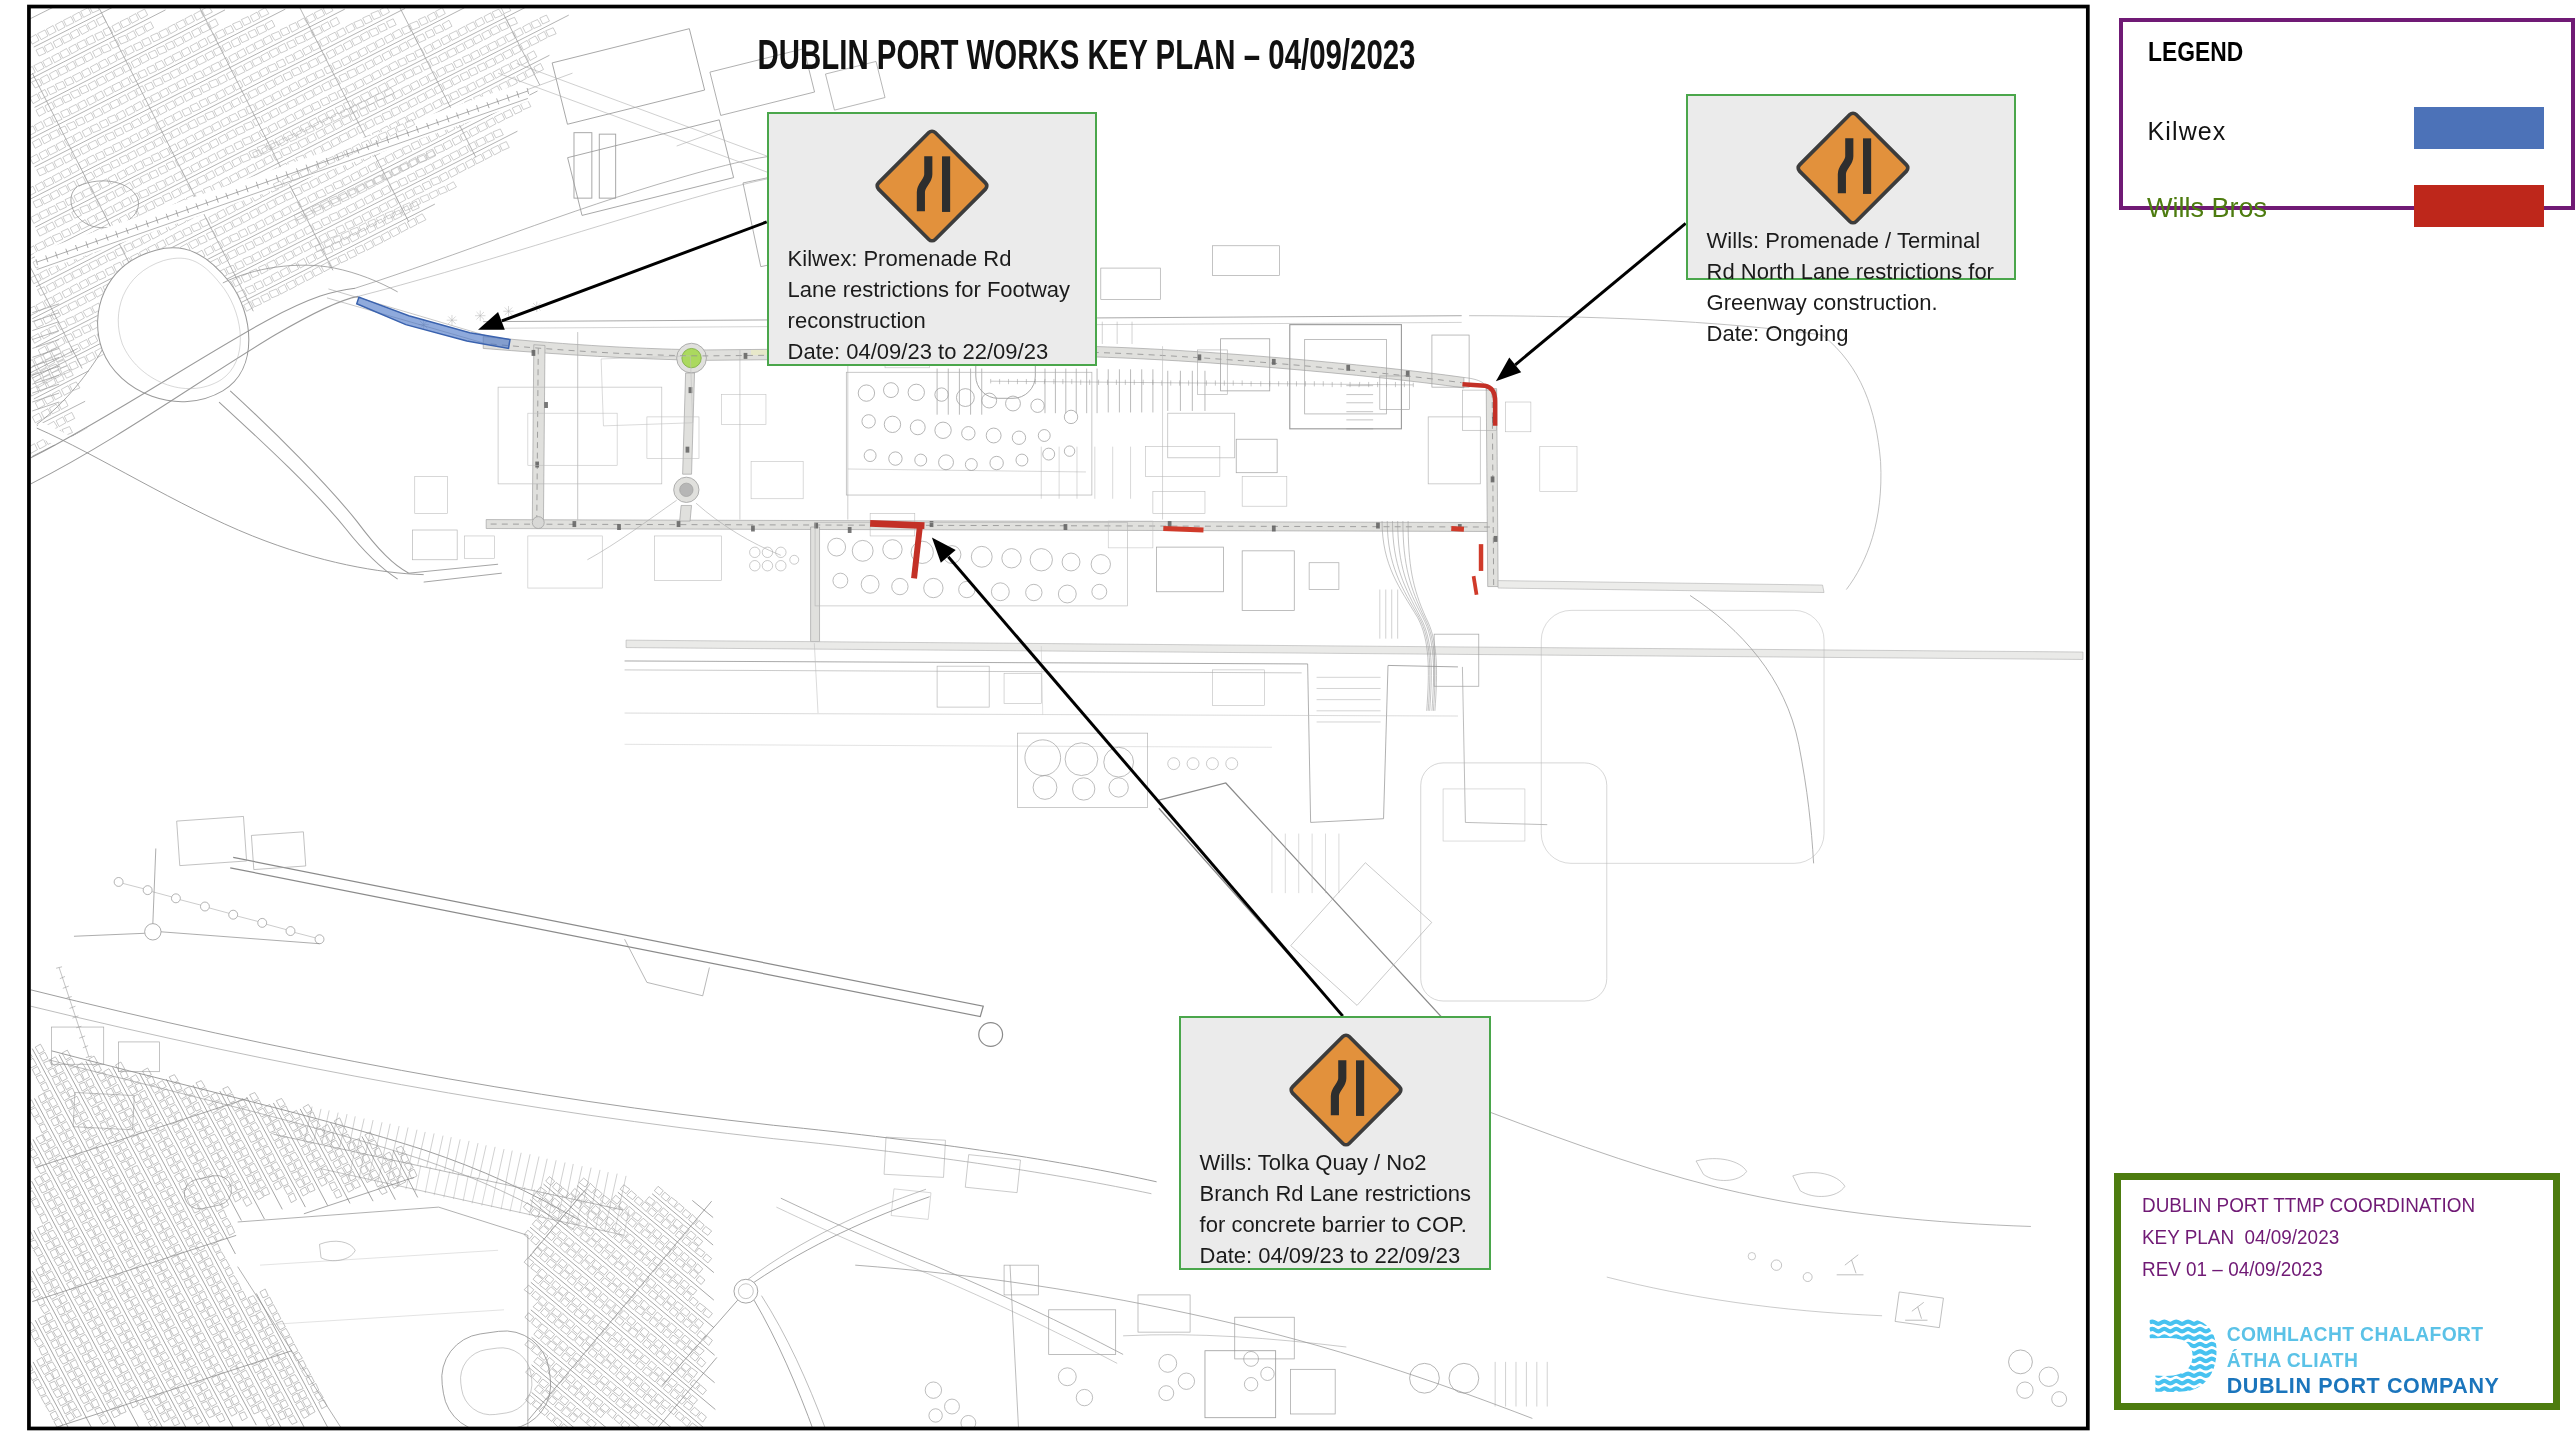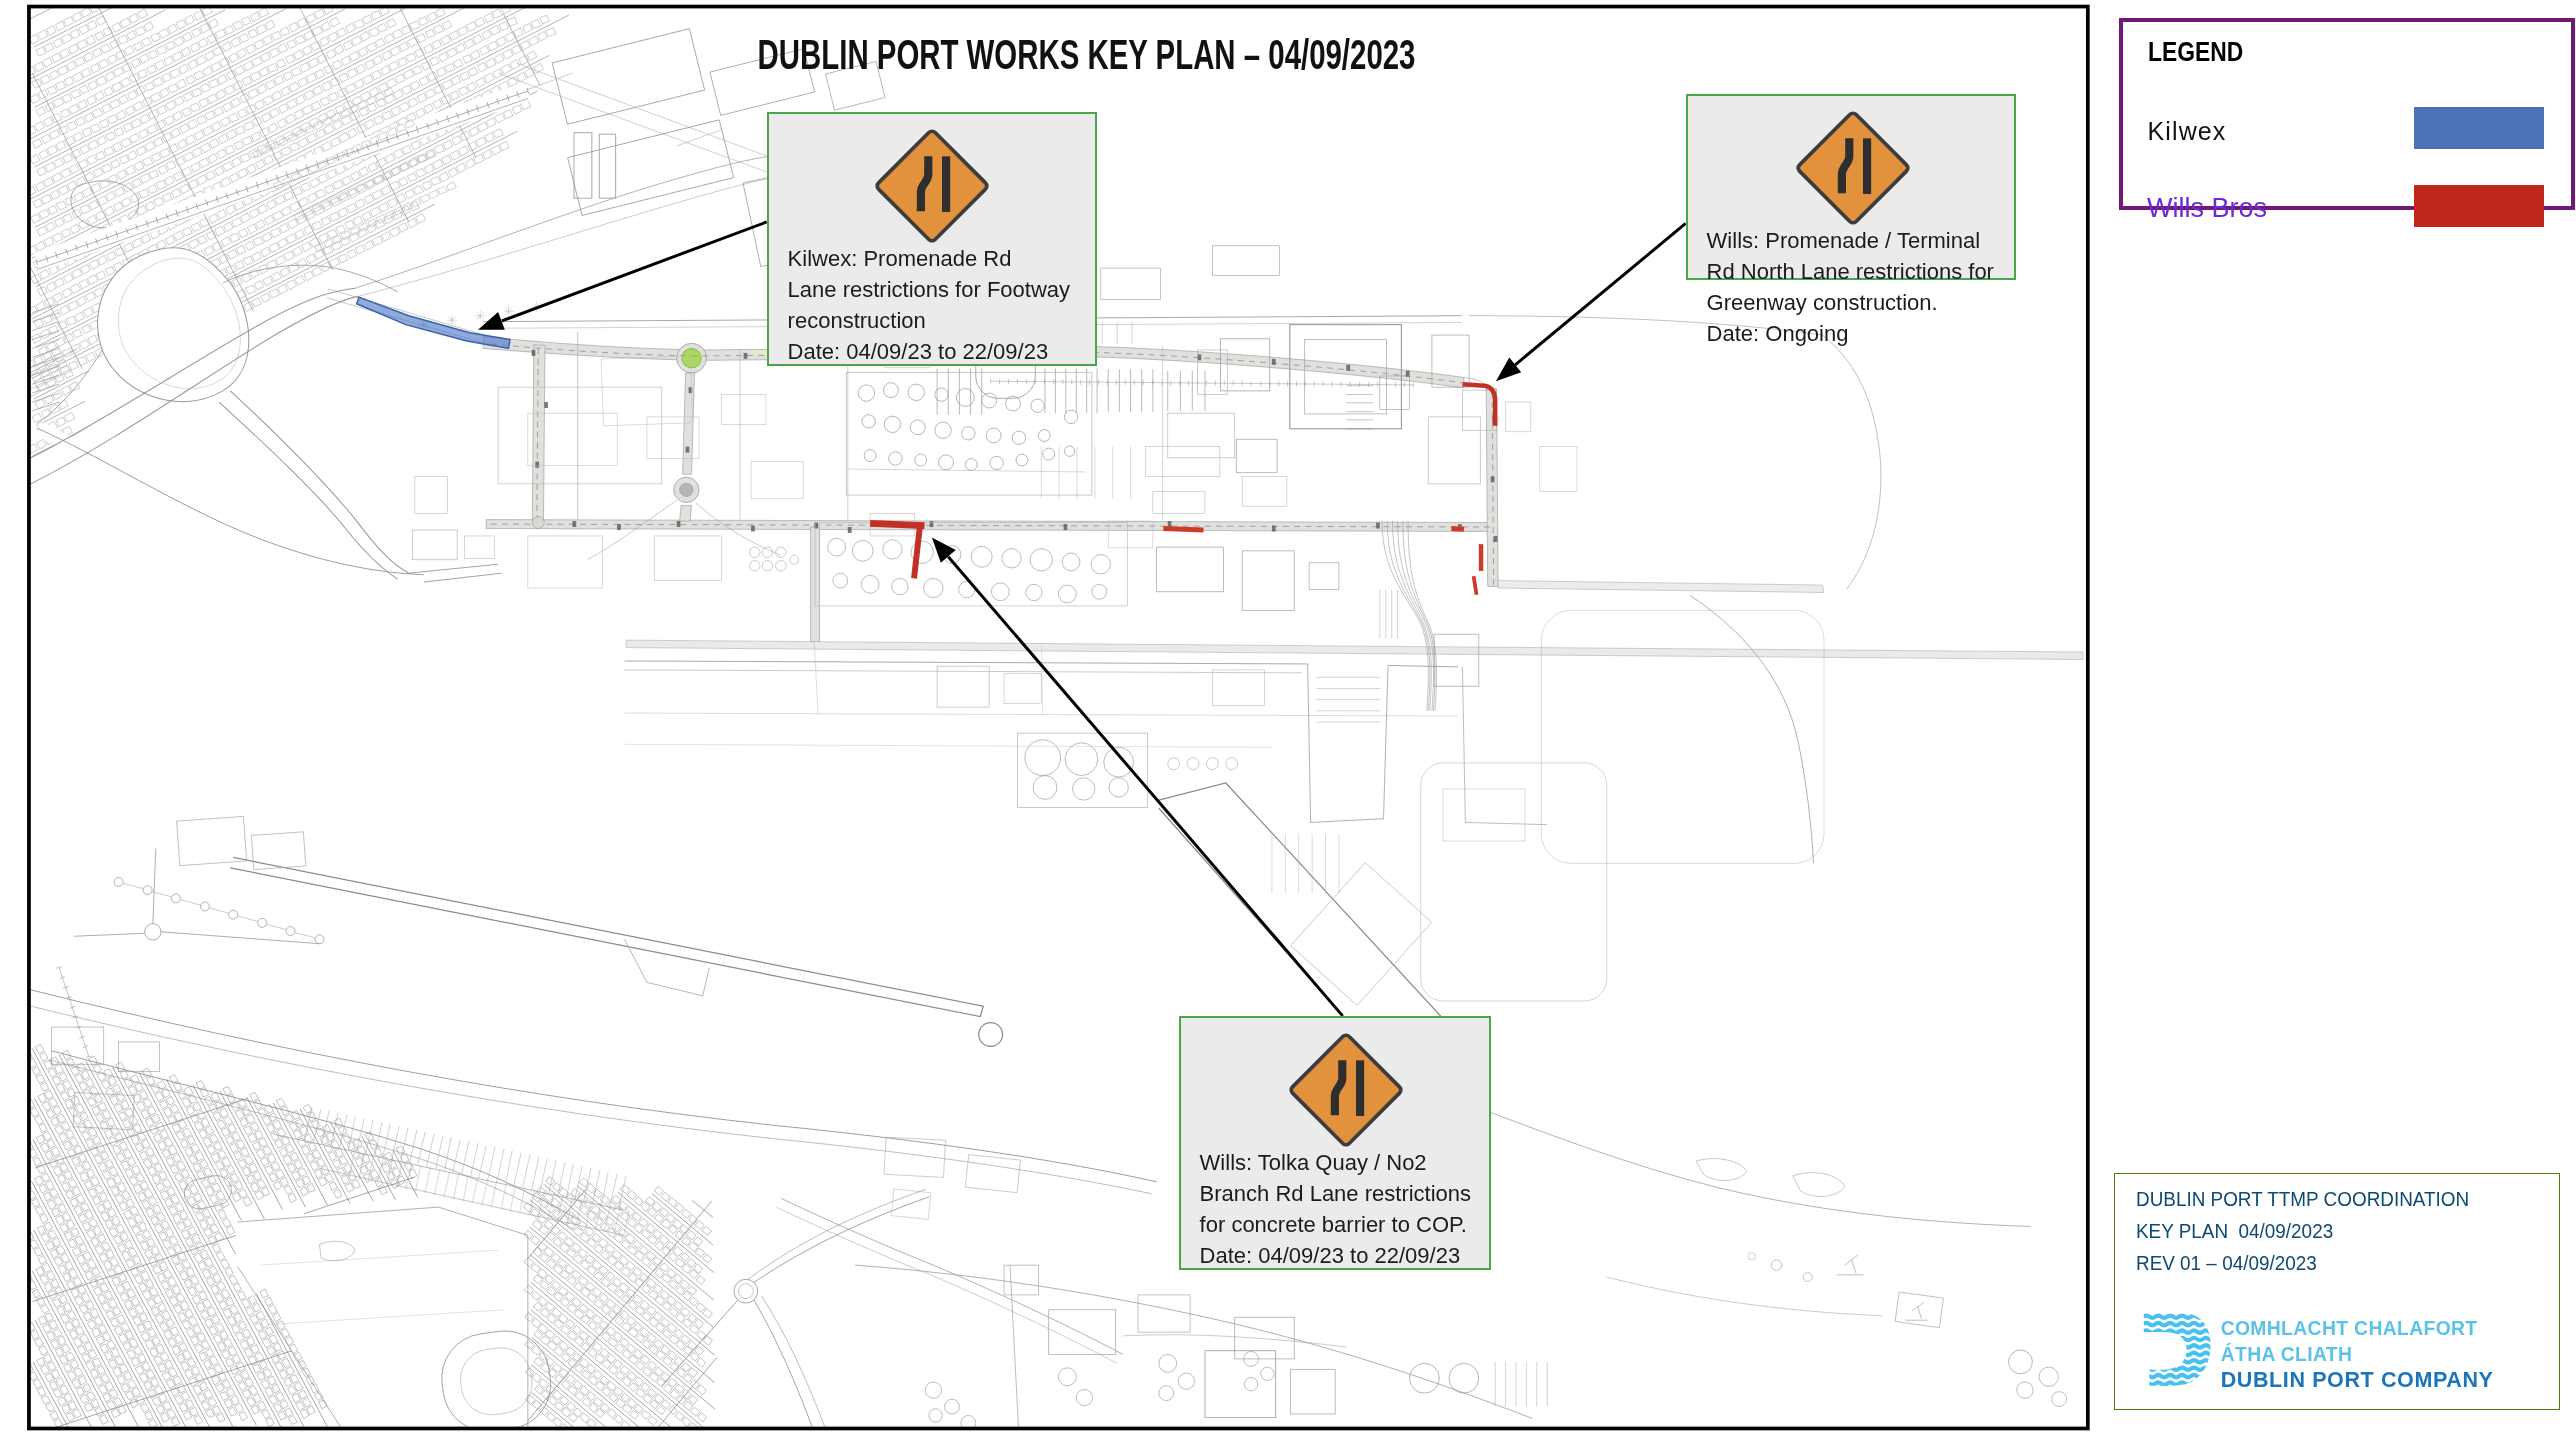--- a/index.html
+++ b/index.html
@@ -2,24 +2,24 @@
 <html style="font-size:12px"><head><meta charset="utf-8">
 <style>
 html,body{margin:0;padding:0;background:#fff;}
 #page{position:relative;width:2576px;height:1438px;overflow:hidden;font-family:"Liberation Sans",sans-serif;margin-left:7px;}
 .callout{position:absolute;background:#EBEBEB;border:2.2px solid #4AA64B;box-sizing:border-box;}
 .ctxt{position:absolute;left:18.6px;top:129px;font-size:22px;line-height:31px;color:#1b1b1b;transform:scaleX(1.0);transform-origin:0 0;white-space:nowrap;}
 #title{position:absolute;left:484px;top:31px;width:1191px;text-align:center;font-size:42px;font-weight:bold;color:#111;line-height:48px;transform:scaleX(0.70);transform-origin:center;white-space:nowrap;}
 #legend{position:absolute;left:2112px;top:18px;width:456px;height:192px;border:4px solid #701a75;box-sizing:border-box;background:#fff;}
 #legend .hd{position:absolute;left:24.6px;top:14px;font-size:27.5px;font-weight:bold;color:#000;transform:scaleX(0.83);transform-origin:0 0;}
 #legend .l1{position:absolute;left:24.6px;top:95px;font-size:25px;letter-spacing:1.1px;color:#111;}
-#legend .l2{position:absolute;left:24px;top:171px;font-size:27px;color:#6d28d9;}
+#legend .l2{position:absolute;left:24px;top:171px;font-size:27px;color:#4d7c0f;}
 #legend .sw1{position:absolute;left:291px;top:85px;width:130px;height:42px;background:#4C72B8;}
 #legend .sw2{position:absolute;left:291px;top:163px;width:130px;height:42px;background:#BE271B;}
-#tblock{position:absolute;left:2107px;top:1173px;width:446px;height:237px;border:1px solid #4d7c0f;box-sizing:border-box;background:#fff;font-size:19.3px;color:#0c4a6e;}
+#tblock{position:absolute;left:2107px;top:1173px;width:446px;height:237px;border:7px solid #4d7c0f;box-sizing:border-box;background:#fff;font-size:19.3px;color:#701a75;}
 #tblock .tl{position:absolute;left:21px;top:10.4px;line-height:32px;transform:scaleX(0.98);transform-origin:0 0;white-space:nowrap;}
 .lb1{font-family:"Liberation Sans",sans-serif;font-size:26px;font-weight:bold;fill:#5BC2E7;letter-spacing:0.5px;}
 .lb2{font-family:"Liberation Sans",sans-serif;font-size:29px;font-weight:bold;fill:#1B75BC;letter-spacing:0.8px;}
 </style></head>
 <body>
 <div id="page">
 <svg width="2576" height="1438" viewBox="0 0 3462 1932" style="position:absolute;left:0;top:0">
 <defs>
         <g id="narrowsign">
 <rect x="-54" y="-54" width="108" height="108" rx="6" transform="rotate(45)" fill="#E2913C" stroke="#3C3C3C" stroke-width="5"></rect>

